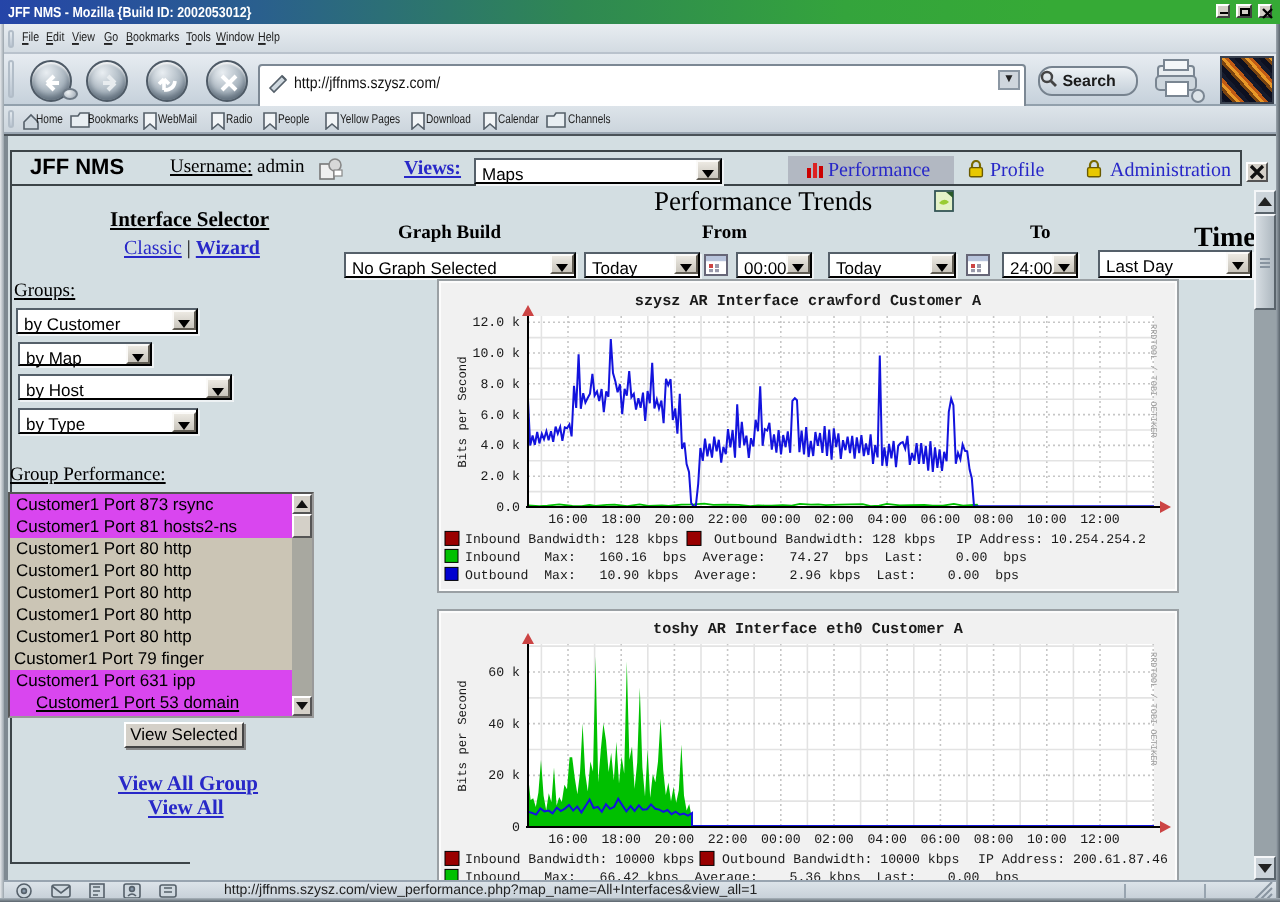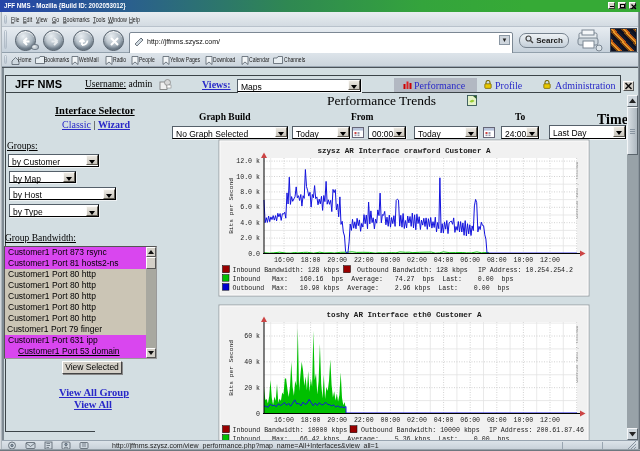--- a/index.html
+++ b/index.html
@@ -17,21 +17,21 @@
 
 #navbar { left:2px; top:27px; width:636px; height:26px; background:linear-gradient(#e7ecf1,#c6d1db); border-bottom:1px solid #92a0ac; }
 .roundbtn { position:absolute; border-radius:50%; width:21px; height:21px; top:2.5px;
   background:radial-gradient(circle at 38% 28%,#e9eef2 0%,#aab6c0 55%,#73808c 90%);
   border:1px solid #4e5a66; box-shadow:inset 0 -2px 3px rgba(70,85,100,.6), inset 0 1px 1px #fff; }
 .roundbtn svg { position:absolute; left:0; top:0; }
 #urlbar { position:absolute; left:127px; top:5px; width:384px; height:32px; background:#fff; border:1px solid #7c8894; border-radius:2px; }
 #urlbar .txt { position:absolute; left:17px; top:3.5px; font-size:8px; color:#111; transform:scale(0.88,1); transform-origin:0 0; white-space:nowrap; }
 #urldrop { position:absolute; right:2px; top:2px; width:11px; height:10px; background:#cfd6dd; border:1px solid #8b97a3; font-size:6px; line-height:9px; text-align:center; color:#222; }
 #searchbtn { position:absolute; left:517px; top:6px; width:50px; height:15px; background:linear-gradient(#eef2f5,#c4cfd9);
-  border:1px solid #76828e; border-radius:7px; font-size:8px; font-weight:bold; color:#1a1a1a; text-align:center; line-height:13px; }
+  border:1px solid #76828e; border-radius:7px; font-size:8px; font-weight:bold; color:#1a1a1a; text-align:left; line-height:13px; }
 
 #persbar { left:2px; top:53px; width:636px; height:14px; background:linear-gradient(#dde4ea,#ccd5dd); border-bottom:1px solid #9aa6b2; }
 #persbar span.pi { position:absolute; top:3.5px; font-size:7px; color:#1c1c1c; transform:scale(0.72,0.9); transform-origin:0 0; white-space:nowrap; }
 
 #content { left:2px; top:68px; width:636px; height:372px; background:#d3dee2; border-left:2px solid #7f8a92; overflow:hidden; }
 #content .ser { font-family:"Liberation Serif",serif; }
 a { color:#2828c8; text-decoration:underline; }
 .hline { position:absolute; background:#3c4448; height:1.4px; }
 .vline { position:absolute; background:#3c4448; width:1.4px; }
 .sel { position:absolute; background:#fff; border:1px solid #000; border-top-color:#55606a; border-left-color:#55606a; box-shadow: 1px 1px 0 #eef2f4; font-size:8.5px; color:#000; }
@@ -222,21 +222,21 @@
         <span class="ar"></span>
       </div>
 <div class="sel" style="left:5px;top:119px;width:107px;height:13px">
         <span class="st" style="font-size:8.5px">by Host</span>
         <span class="ar"></span>
       </div>
 <div class="sel" style="left:5px;top:136px;width:90px;height:13px">
         <span class="st" style="font-size:8.5px">by Type</span>
         <span class="ar"></span>
       </div>
-<span class="abs ser" style="left:1px;top:165px;font-size:9.5px;text-decoration:underline;color:#000">Group Bandwidth:</span>
+<span class="abs ser" style="left:1px;top:165px;font-size:9.5px;text-decoration:underline;color:#000">Group Performance:</span>
 <div class="abs" style="left:0px;top:177.5px;width:153px;height:113px;background:#d946ef;border:1px solid;border-color:#555 #999 #999 #555;font-size:8.5px;overflow:hidden">
 <div style="height:11.1px;line-height:11px;padding-left:3px;white-space:nowrap;">Customer1 Port 873 rsync</div>
         <div style="height:11.1px;line-height:11px;padding-left:3px;white-space:nowrap;">Customer1 Port 81 hosts2-ns</div>
         <div style="height:11.1px;line-height:11px;padding-left:3px;white-space:nowrap;background:#cbc5b5;">Customer1 Port 80 http</div>
         <div style="height:11.1px;line-height:11px;padding-left:3px;white-space:nowrap;background:#cbc5b5;">Customer1 Port 80 http</div>
         <div style="height:11.1px;line-height:11px;padding-left:3px;white-space:nowrap;background:#cbc5b5;">Customer1 Port 80 http</div>
         <div style="height:11.1px;line-height:11px;padding-left:3px;white-space:nowrap;background:#cbc5b5;">Customer1 Port 80 http</div>
         <div style="height:11.1px;line-height:11px;padding-left:3px;white-space:nowrap;background:#cbc5b5;">Customer1 Port 80 http</div>
         <div style="height:11.1px;line-height:11px;padding-left:2px;white-space:nowrap;background:#cbc5b5;">Customer1 Port 79 finger</div>
         <div style="height:11.1px;line-height:11px;padding-left:3px;white-space:nowrap;">Customer1 Port 631 ipp</div>

